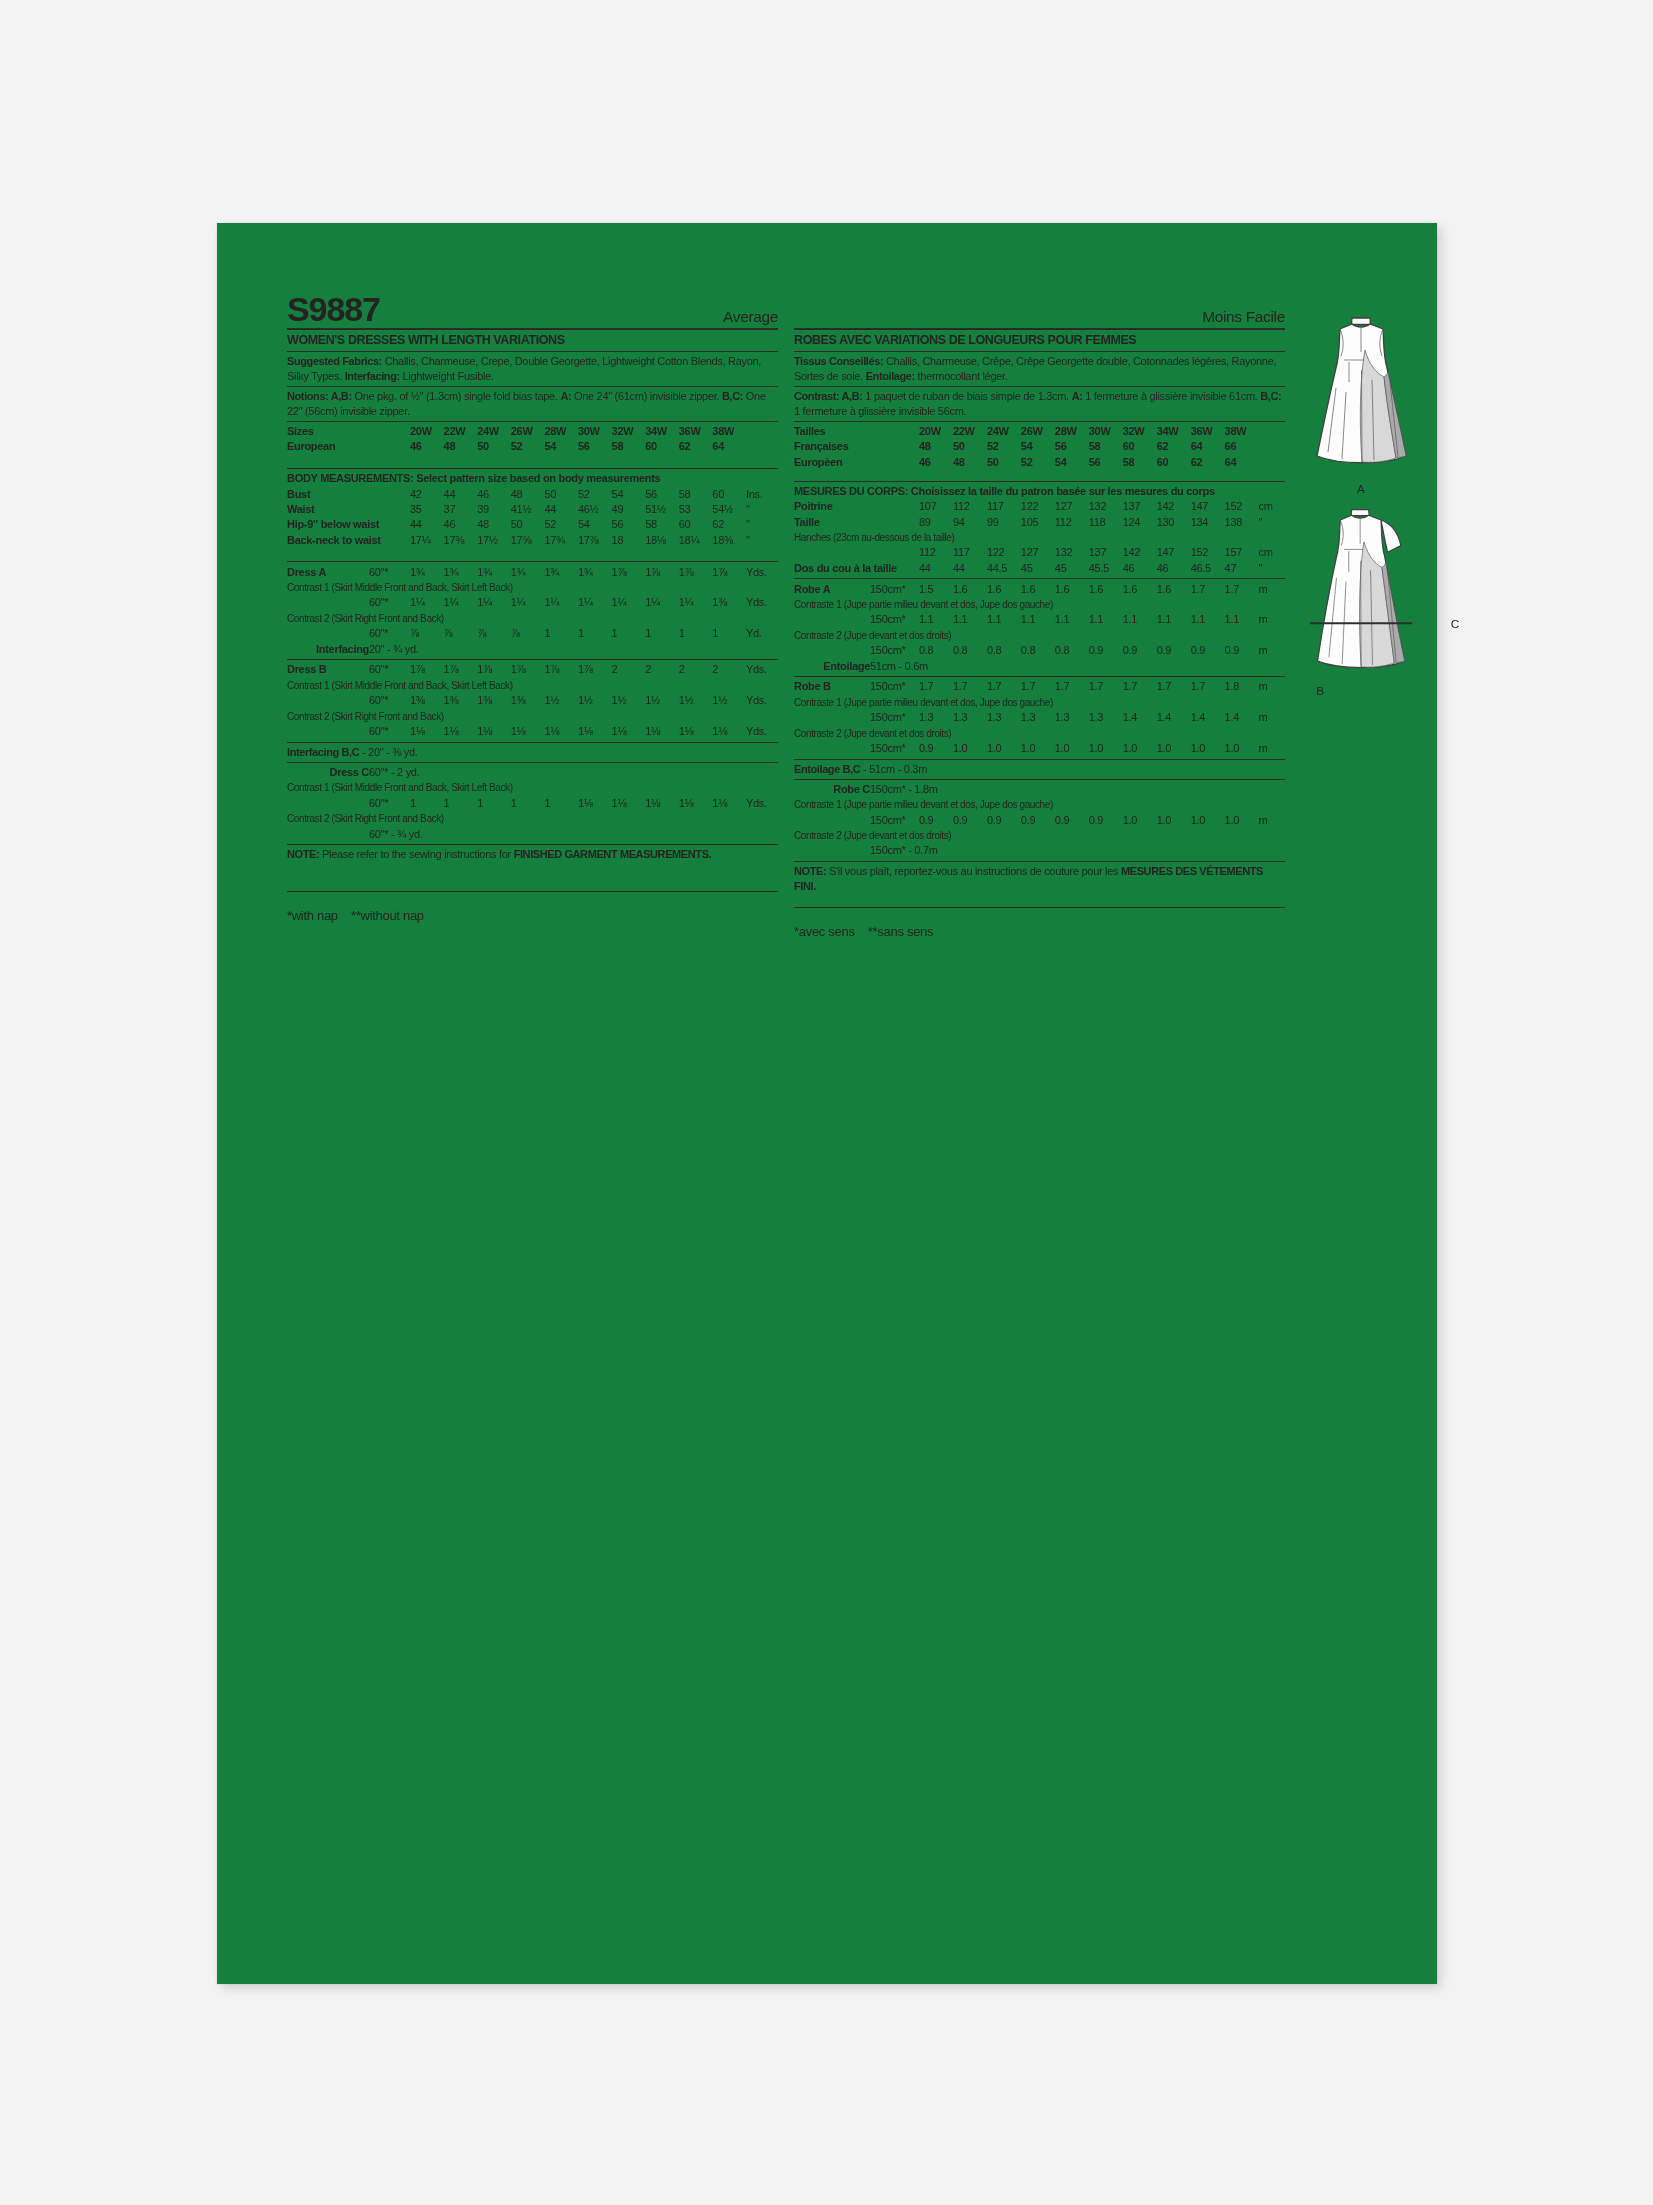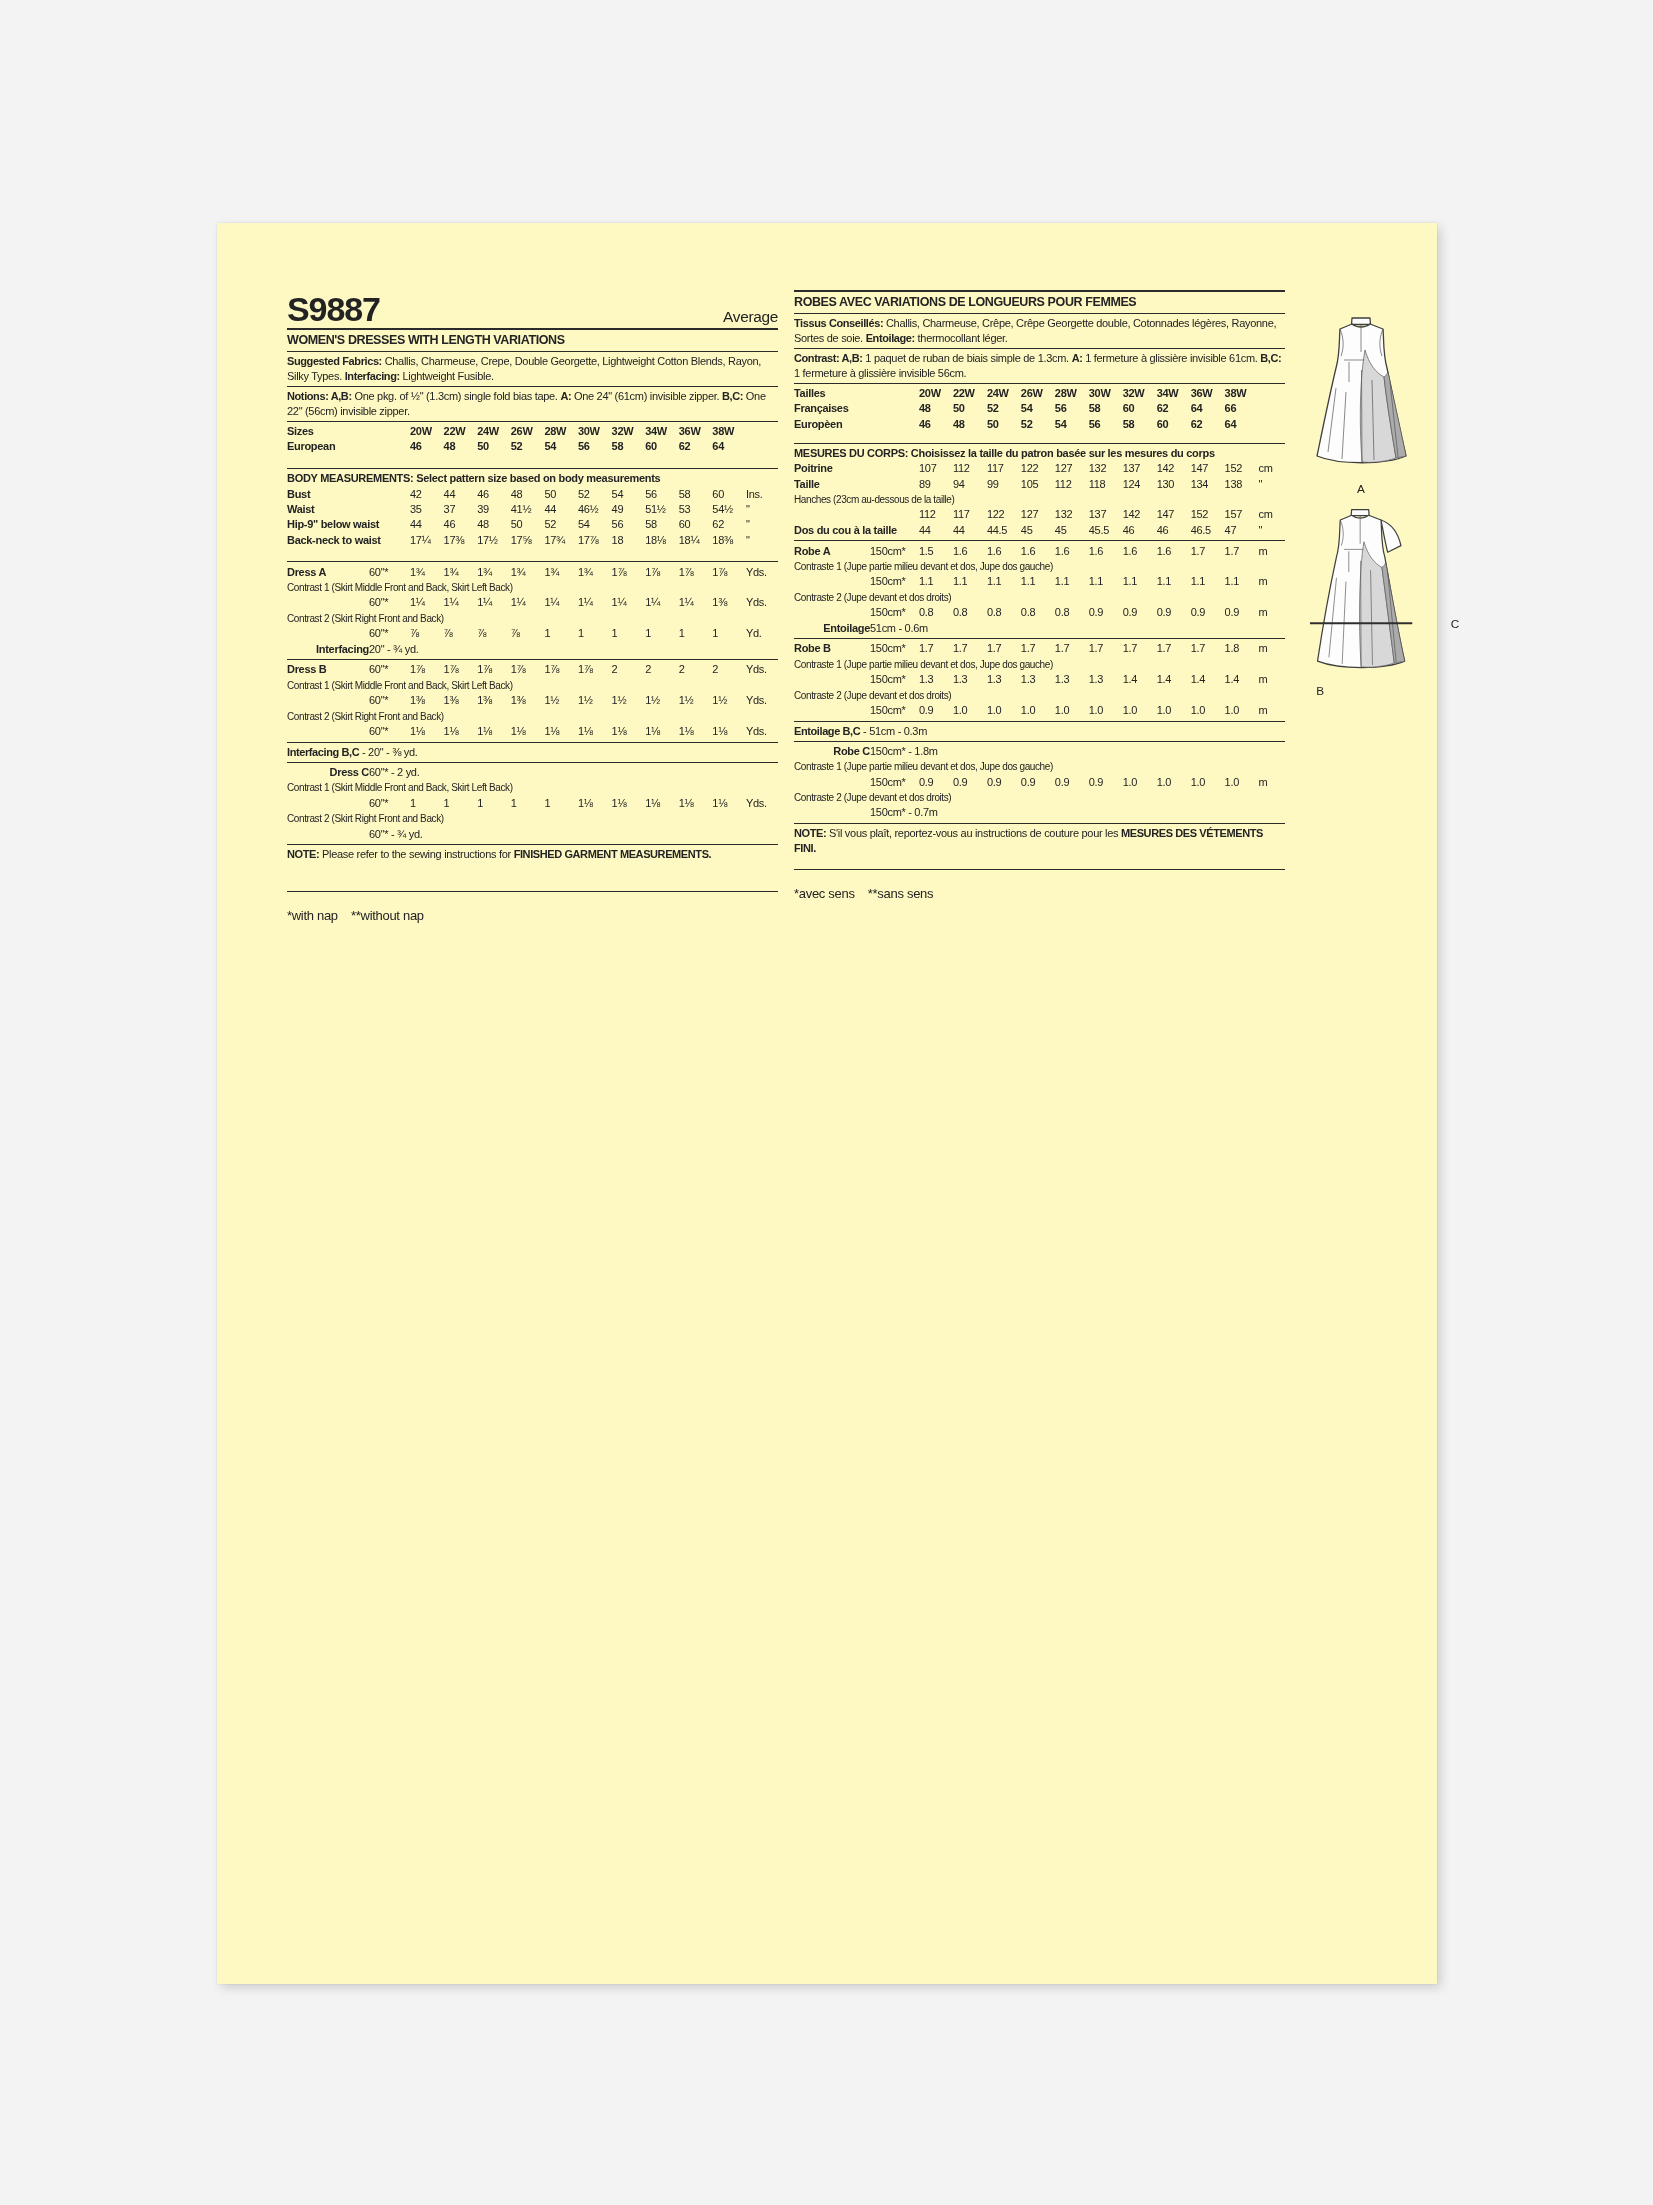--- a/index.html
+++ b/index.html
@@ -1,17 +1,17 @@
 <!DOCTYPE html>
 <html style="font-size:11.8px"><head>
 <meta charset="utf-8">
 <style>
   html,body{margin:0;padding:0;width:1654px;height:2205px;background:#f3f3f4;
     font-family:"Liberation Sans","DejaVu Sans",sans-serif;color:#232323;}
-  .sheet{position:absolute;left:217px;top:223px;width:1220px;height:1761px;background:#fef9c3;
+  .sheet{position:absolute;left:217px;top:223px;width:1220px;height:1761px;background:#15803d;
     box-shadow:0 0 1.5px rgba(0,0,0,.12),3.7px 4.4px 10.3px rgba(0,0,0,.16);}
   .col{position:absolute;top:64px;width:491px;letter-spacing:-0.3px;}
   .col-en{left:70px;}
   .col-fr{left:577px;}
   .hdr{display:flex;align-items:flex-end;height:38px;}
   .sku{font-size:34px;font-weight:bold;letter-spacing:-1.1px;line-height:32px;}
   .diff{margin-left:auto;font-size:15.4px;line-height:16px;margin-top:40px;}
   .rule{border-top:1.5px solid #2b2b2b;margin:2.2px 0;}
   .rule.thick{border-top-width:2.2px;margin-top:2.9px;}
   .sectitle{font-size:12.5px;font-weight:bold;line-height:17px;letter-spacing:-0.4px;}
@@ -279,20 +279,23 @@
     <div class="indent">60"* - ¾ yd.</div>
 
     <div class="rule"></div>
     <div class="p"><b>NOTE:</b><span> Please refer to the sewing instructions for </span><b>FINISHED GARMENT MEASUREMENTS.</b></div>
 
     <div class="rule gap40"></div>
     <div class="foot">*with nap    **without nap</div>
   </div>
 
   <div class="col col-fr">
+    <div class="hdr">
+      <span class="diff">Moins Facile</span>
+    </div>
     <div class="rule thick"></div>
     <div class="sectitle">ROBES AVEC VARIATIONS DE LONGUEURS POUR FEMMES</div>
     <div class="rule"></div>
     <div class="p"><b>Tissus Conseillés:</b><span> Challis, Charmeuse, Crêpe, Crêpe Georgette double, Cotonnades légères, Rayonne, Sortes de soie. </span><b>Entoilage:</b><span> thermocollant léger.</span></div>
     <div class="rule"></div>
     <div class="p"><b>Contrast: A,B:</b><span> 1 paquet de ruban de biais simple de 1.3cm. </span><b>A:</b><span> 1 fermeture à glissière invisible 61cm. </span><b>B,C:</b><span> 1 fermeture à glissière invisible 56cm.</span></div>
     <div class="rule"></div>
 
     <div class="trow">
         <span class="lblwrap"><span class="lbl b">Tailles</span></span>

